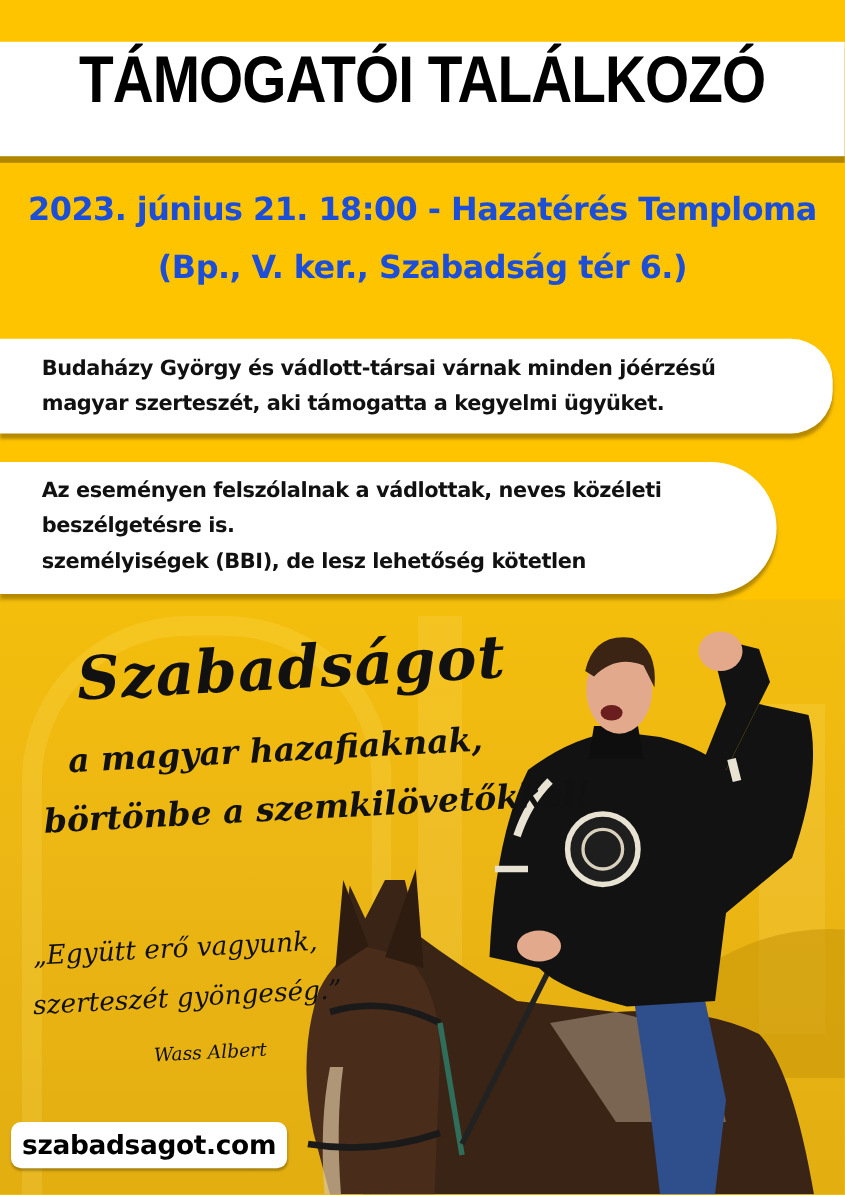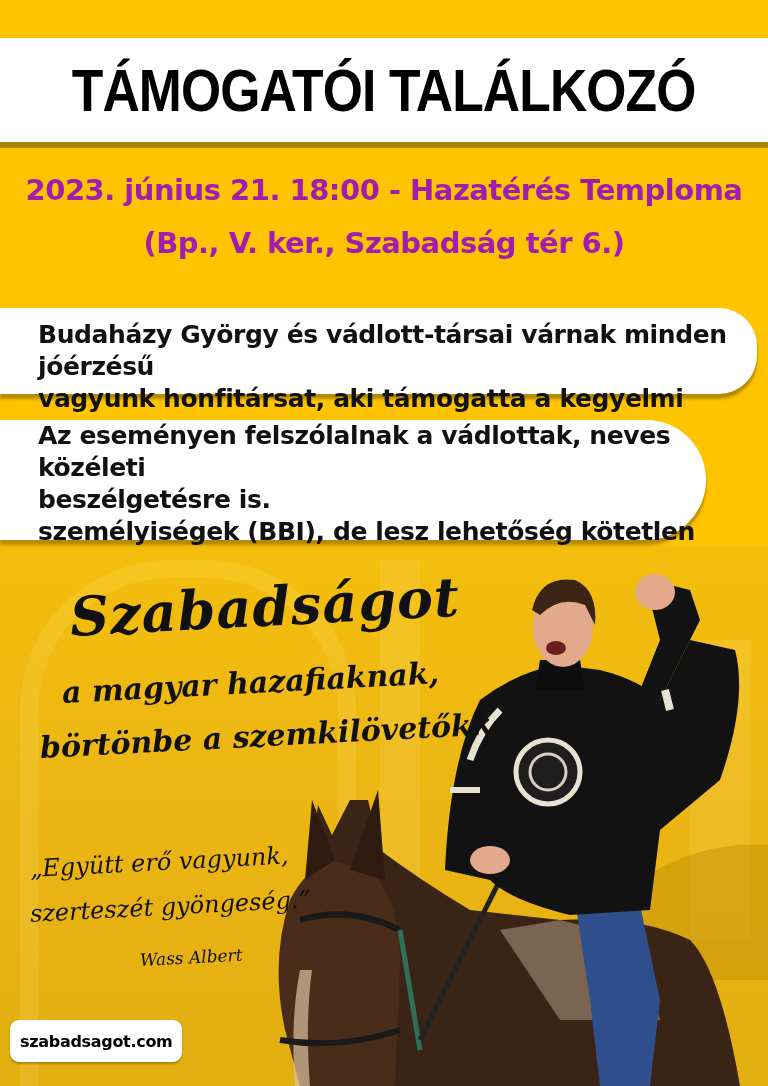--- a/index.html
+++ b/index.html
@@ -20,47 +20,47 @@
       border: 18px solid rgba(255,230,120,0.18); border-bottom: none;
       border-radius: 150px 150px 0 0;
     }
     .bg-pillar { position: absolute; background: rgba(255,235,150,0.15); }
 
     .top-strip { position: absolute; left: 0; top: 0; width: 768px; height: 38px; background: #FFC400; }
 
     .title-band {
       position: absolute; left: 0; top: 38px; width: 768px; height: 104px;
       background: #FFFFFF;
-      display: flex; align-items: center; justify-content: center;
+      display: flex; justify-content: center;
       box-shadow: 0 6px 0 #B08600;
     }
     .title-text {
       font-family: "Liberation Sans", sans-serif; font-weight: bold;
       font-size: 60px; color: #000; letter-spacing: -1px;
       transform: scaleX(0.86); white-space: nowrap;
     }
 
     .event-line {
       position: absolute; left: 0; width: 768px; text-align: center;
       font-family: "DejaVu Sans", sans-serif; font-weight: bold;
-      font-size: 29px; color: #a21caf; letter-spacing: -0.5px;
+      font-size: 29px; color: #1d4ed8; letter-spacing: -0.5px;
     }
     .event-line.l1 { top: 173px; }
     .event-line.l2 { top: 226px; }
 
     .info-box {
       position: absolute; left: 0; background: #FFFFFF;
       border-radius: 0 38px 38px 0;
       box-shadow: 0 5px 3px rgba(120,90,0,0.55);
       font-family: "DejaVu Sans", sans-serif; font-weight: bold;
-      color: #111; font-size: 25px; line-height: 32px;
+      color: #111; font-size: 19px; line-height: 32px;
       padding-left: 38px; box-sizing: border-box; letter-spacing: -0.4px;
     }
     .info-box.b1 { top: 308px; width: 757px; height: 86px; padding-top: 11px; }
-    .info-box.b2 { top: 420px; width: 706px; height: 120px; border-radius: 0 60px 60px 0; }
+    .info-box.b2 { top: 420px; width: 706px; height: 120px; padding-top: 10px; border-radius: 0 60px 60px 0; }
     .info-box p { margin: 0; }
 
     .slogan {
       position: absolute; font-family: "DejaVu Serif", serif; font-style: italic;
       font-weight: bold; color: #111; white-space: nowrap;
     }
     .slogan.s1 { left: 70px; top: 585px; font-size: 54px; transform: rotate(-3deg); transform-origin: left; letter-spacing: 1px; }
     .slogan.s2 { left: 62px; top: 675px; font-size: 30px; transform: rotate(-3deg); transform-origin: left; }
     .slogan.s3 { left: 40px; top: 730px; font-size: 30px; transform: rotate(-3deg); transform-origin: left; }
 
@@ -68,21 +68,21 @@
       position: absolute; font-family: "DejaVu Serif", serif; font-style: italic;
       color: #111; white-space: nowrap;
     }
     .quote.q1 { left: 30px; top: 855px; font-size: 24px; transform: rotate(-3deg); transform-origin: left; }
     .quote.q2 { left: 30px; top: 900px; font-size: 24px; transform: rotate(-3deg); transform-origin: left; }
     .quote.author { left: 140px; top: 950px; font-size: 17px; transform: rotate(-3deg); transform-origin: left; }
 
     .website {
       position: absolute; left: 10px; top: 1020px; height: 42px; padding: 0 10px;
       background: #FFFFFF; border-radius: 9px;
-      font-family: "DejaVu Sans", sans-serif; font-weight: bold; font-size: 16px;
+      font-family: "DejaVu Sans", sans-serif; font-weight: bold; font-size: 24px;
       color: #000; display: flex; align-items: center; letter-spacing: -0.3px;
       box-shadow: 0 2px 2px rgba(0,0,0,0.25);
     }
 
     .photo { position: absolute; left: 0; top: 545px; width: 768px; height: 541px; }
   </style>
 </head>
 <body>
 
 <div class="poster">
@@ -140,21 +140,21 @@
 
   <div class="title-band">
     <span class="title-text">TÁMOGATÓI TALÁLKOZÓ</span>
   </div>
 
   <div class="event-line l1">2023. június 21. 18:00 - Hazatérés Temploma</div>
   <div class="event-line l2">(Bp., V. ker., Szabadság tér 6.)</div>
 
   <div class="info-box b1">
     <p>Budaházy György és vádlott-társai várnak minden jóérzésű</p>
-    <p>vagyunk honfitársat, aki támogatta a kegyelmi ügyüket.</p>
+    <p>magyar szerteszét, aki támogatta a kegyelmi ügyüket.</p>
   </div>
 
   <div class="info-box b2">
     <p>Az eseményen felszólalnak a vádlottak, neves közéleti</p>
     <p>beszélgetésre is.</p>
     <p>személyiségek (BBI), de lesz lehetőség kötetlen</p>
   </div>
 
   <div class="slogan s1">Szabadságot</div>
   <div class="slogan s2">a magyar hazafiaknak,</div>

